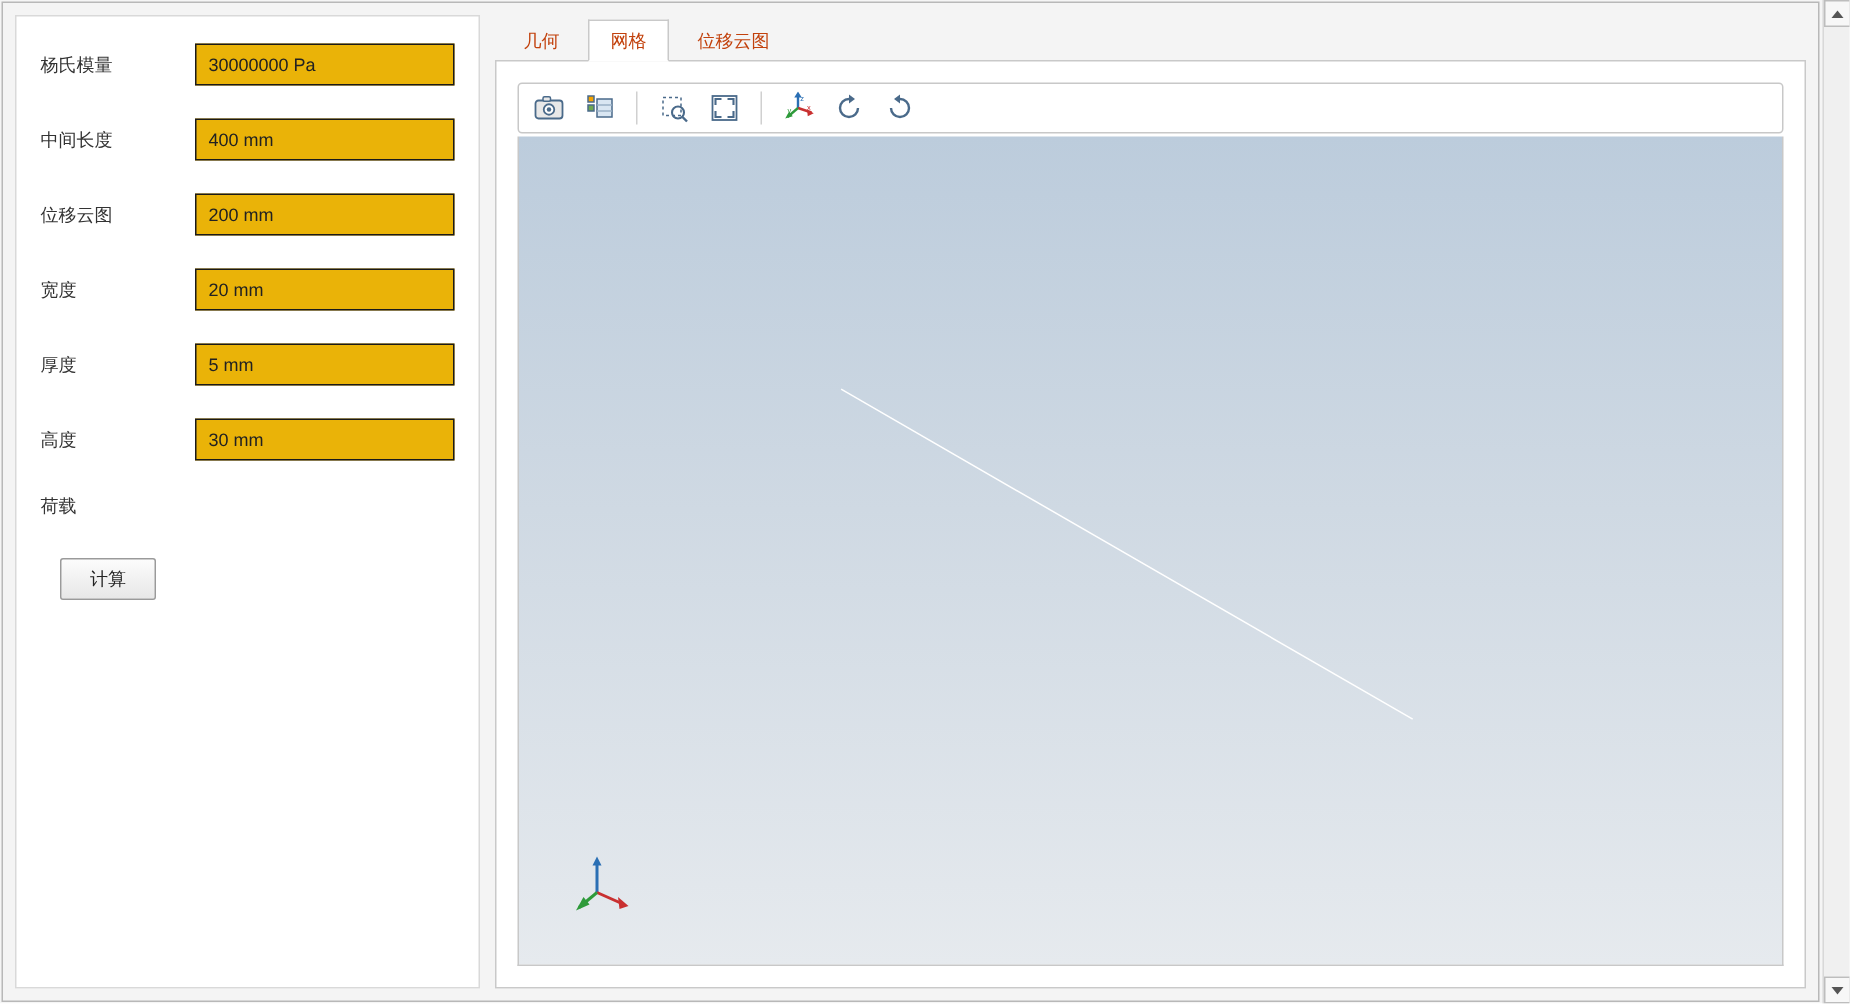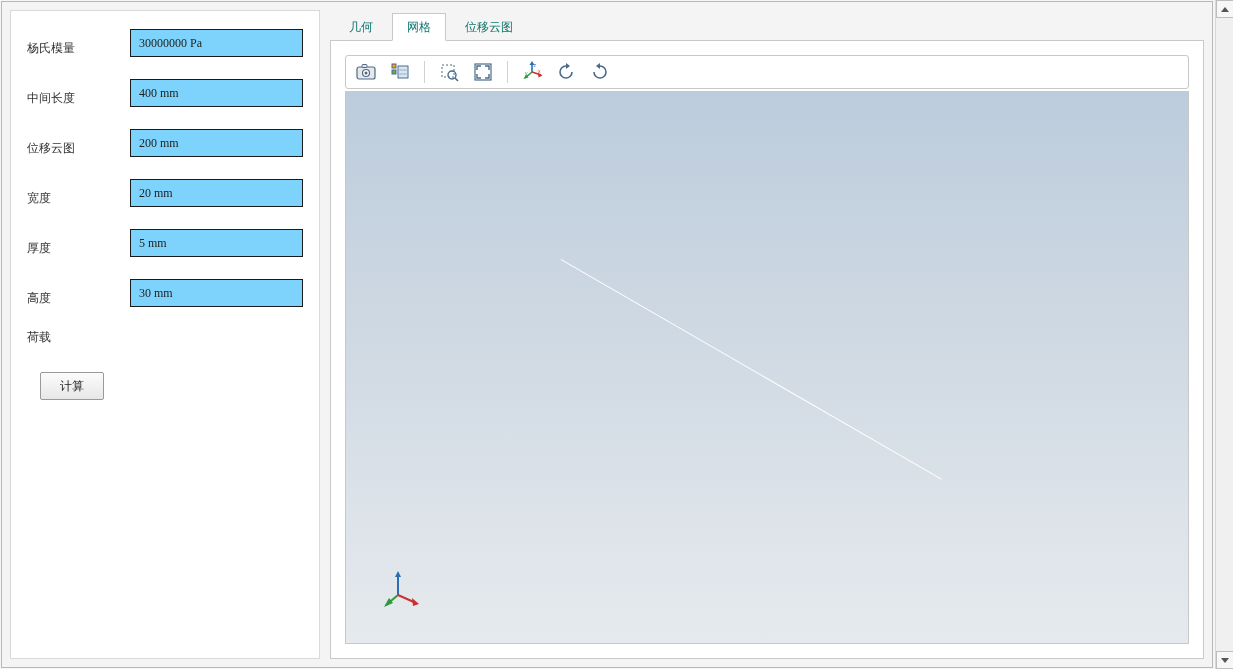--- a/index.html
+++ b/index.html
@@ -56,37 +56,37 @@
   
   .left-panel {
     width: 310px;
     height: 100%;
     background: #ffffff;
     border: 1px solid #d9d9d9;
     padding: 18px 16px;
   }
   .form-row {
     display: flex;
-    align-items: flex-end;
+    align-items: center;
     margin-bottom: 22px;
   }
   .form-label {
     width: 78px;
     color: #333;
     font-size: 12px;
   }
   .form-input {
     flex: 1;
     height: 28px;
     border: 1px solid #1a1a1a;
     padding: 0 8px;
-    font-family: Liberation Serif, serif;
+    font-family: Liberation Sans, sans-serif;
     font-size: 12px;
     color: #222;
-    background: #7dd3fc;
+    background: #eab308;
     margin-left: 48px;
   }
   .calc-btn {
     margin-top: 4px;
     margin-left: 13px;
     width: 64px; height: 28px;
     border: 1px solid #9a9a9a;
     background: linear-gradient(to bottom,#fcfcfc,#e7e7e7);
     font-size: 12px;
     color: #222;
@@ -107,21 +107,21 @@
     align-items: flex-end;
     padding-left: 4px;
     gap: 4px;
     position: relative;
   }
   .tab {
     height: 28px;
     padding: 0 14px;
     display: flex; align-items: center;
     font-size: 12px;
-    color: #0f766e;
+    color: #c2410c;
     cursor: pointer;
     border: 1px solid transparent;
     border-bottom: none;
     position: relative;
     top: 1px;
   }
   .tab.active {
     background: #ffffff;
     border: 1px solid #c9c9c9;
     border-bottom: 1px solid #ffffff;

